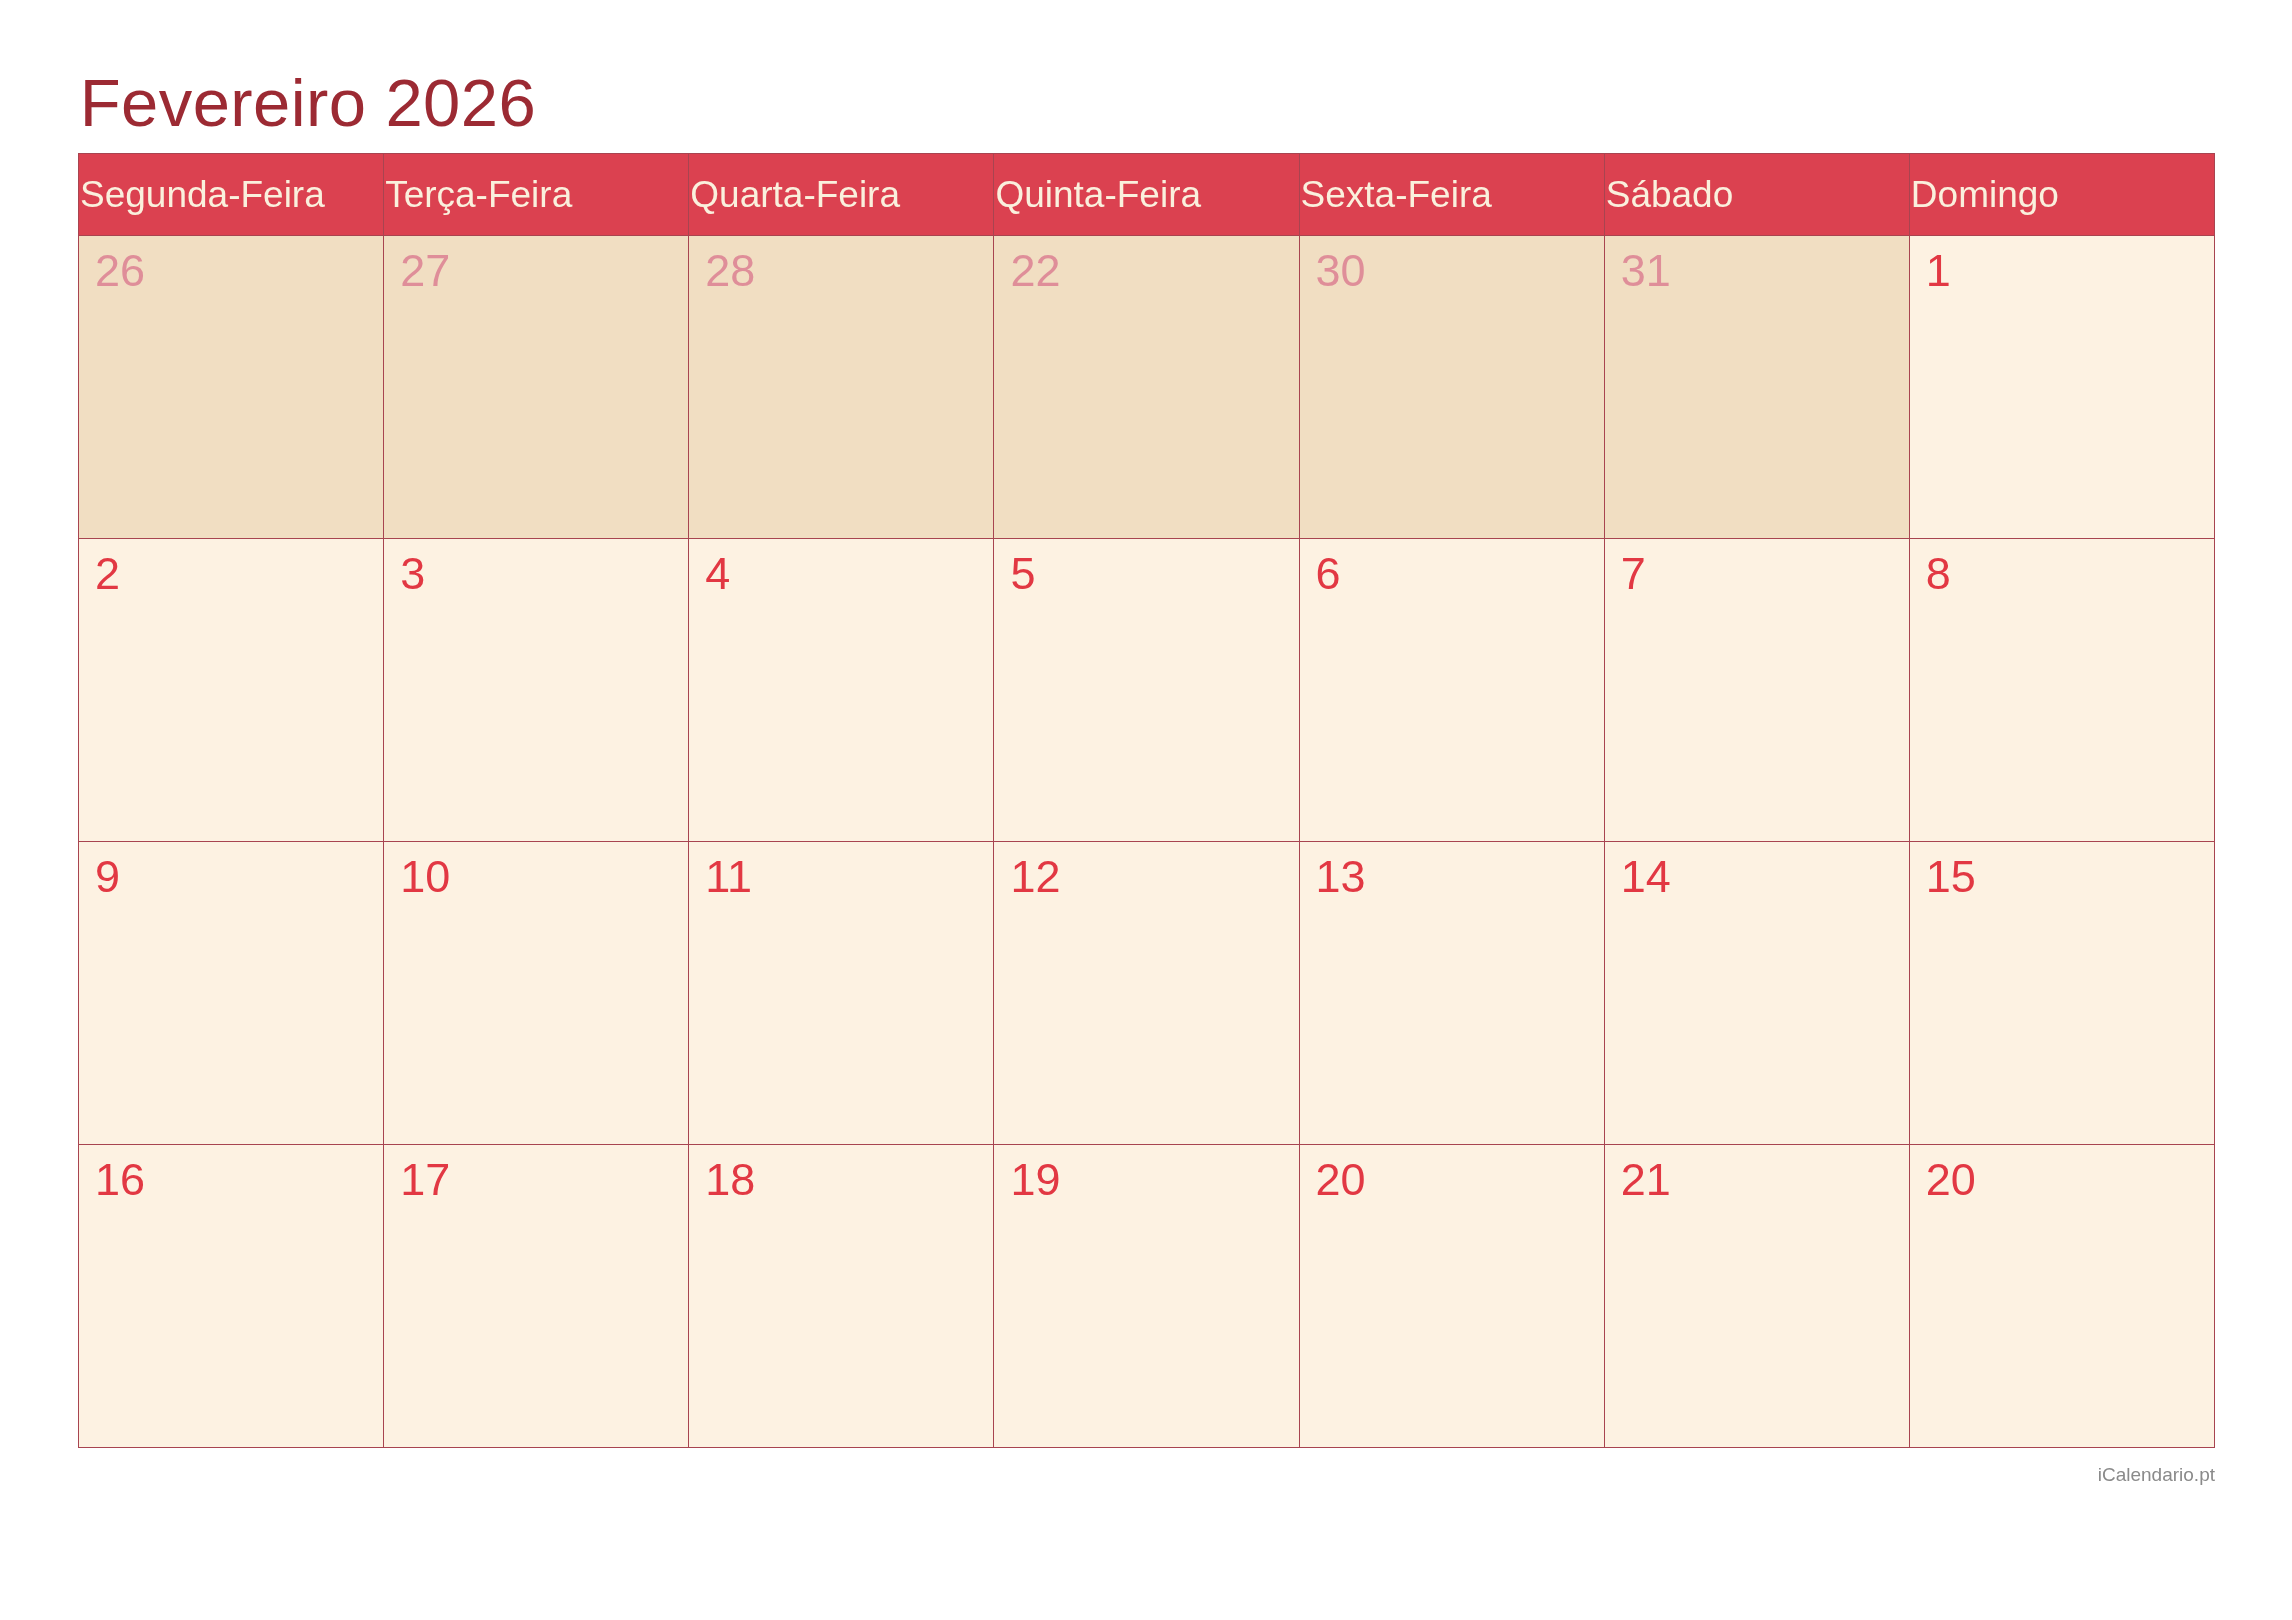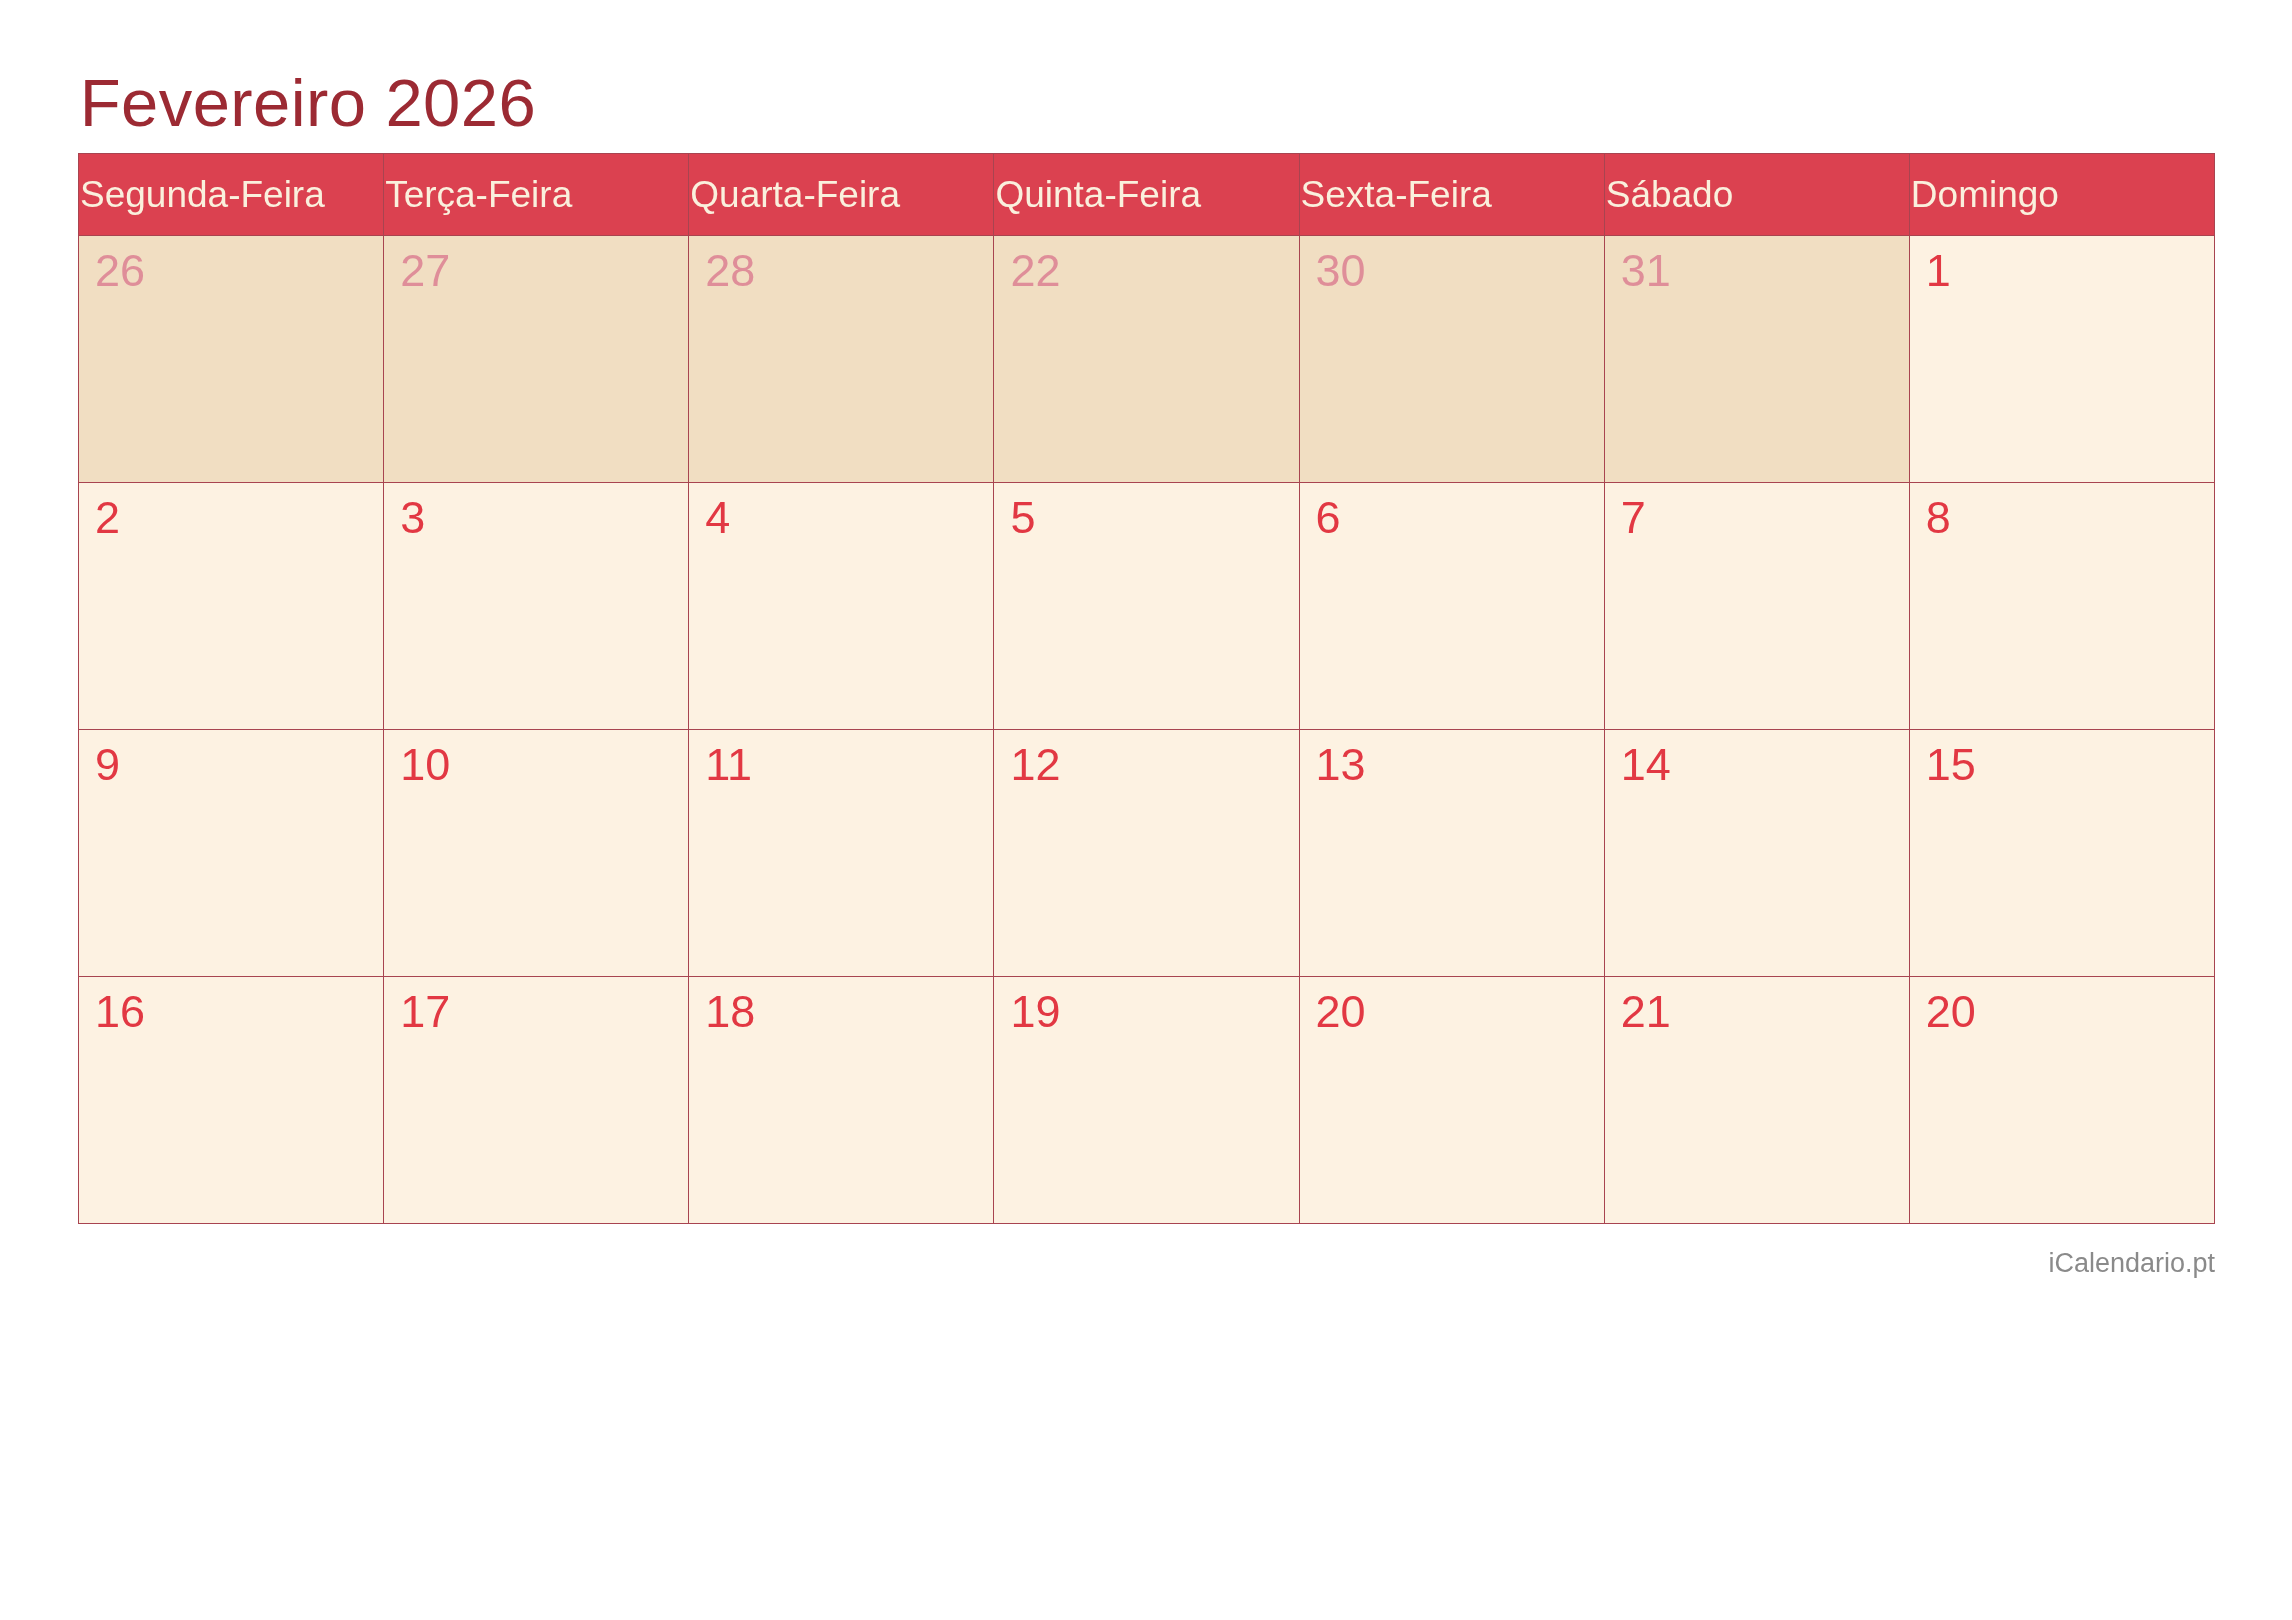--- a/index.html
+++ b/index.html
@@ -49,44 +49,44 @@
     font-weight: 400;
     height: 82px;
     text-align: left;
     vertical-align: middle;
     border: 0.9px solid var(--border);
     border-top-width: 1.8px;
     border-bottom-width: 1.8px;
   }
   table.calendar td.day {
     background: var(--day-bg);
-    height: 247px;
+    height: 303px;
     vertical-align: top;
     padding: 10.7px 0 0 16px;
     border: 0.9px solid var(--border);
     border-top-width: 1.8px;
     border-bottom-width: 1.8px;
   }
   table.calendar td.day .num {
     display: inline-block;
     font-size: 45px;
     line-height: 1.08;
     color: var(--day-number);
   }
   table.calendar td.day.other {
     background: var(--other-month-bg);
   }
   table.calendar td.day.other .num {
     color: var(--other-day-number);
   }
   .footer {
     width: 2137px;
-    margin-top: 24px;
+    margin-top: 16px;
     text-align: right;
-    font-size: 27px;
+    font-size: 19px;
     color: var(--footer-text);
   }
 </style>
 </head>
 <body>
 
 <div class="page">
   <h1 class="cal-title">Fevereiro 2026</h1>
   <table class="calendar">
     <thead>

